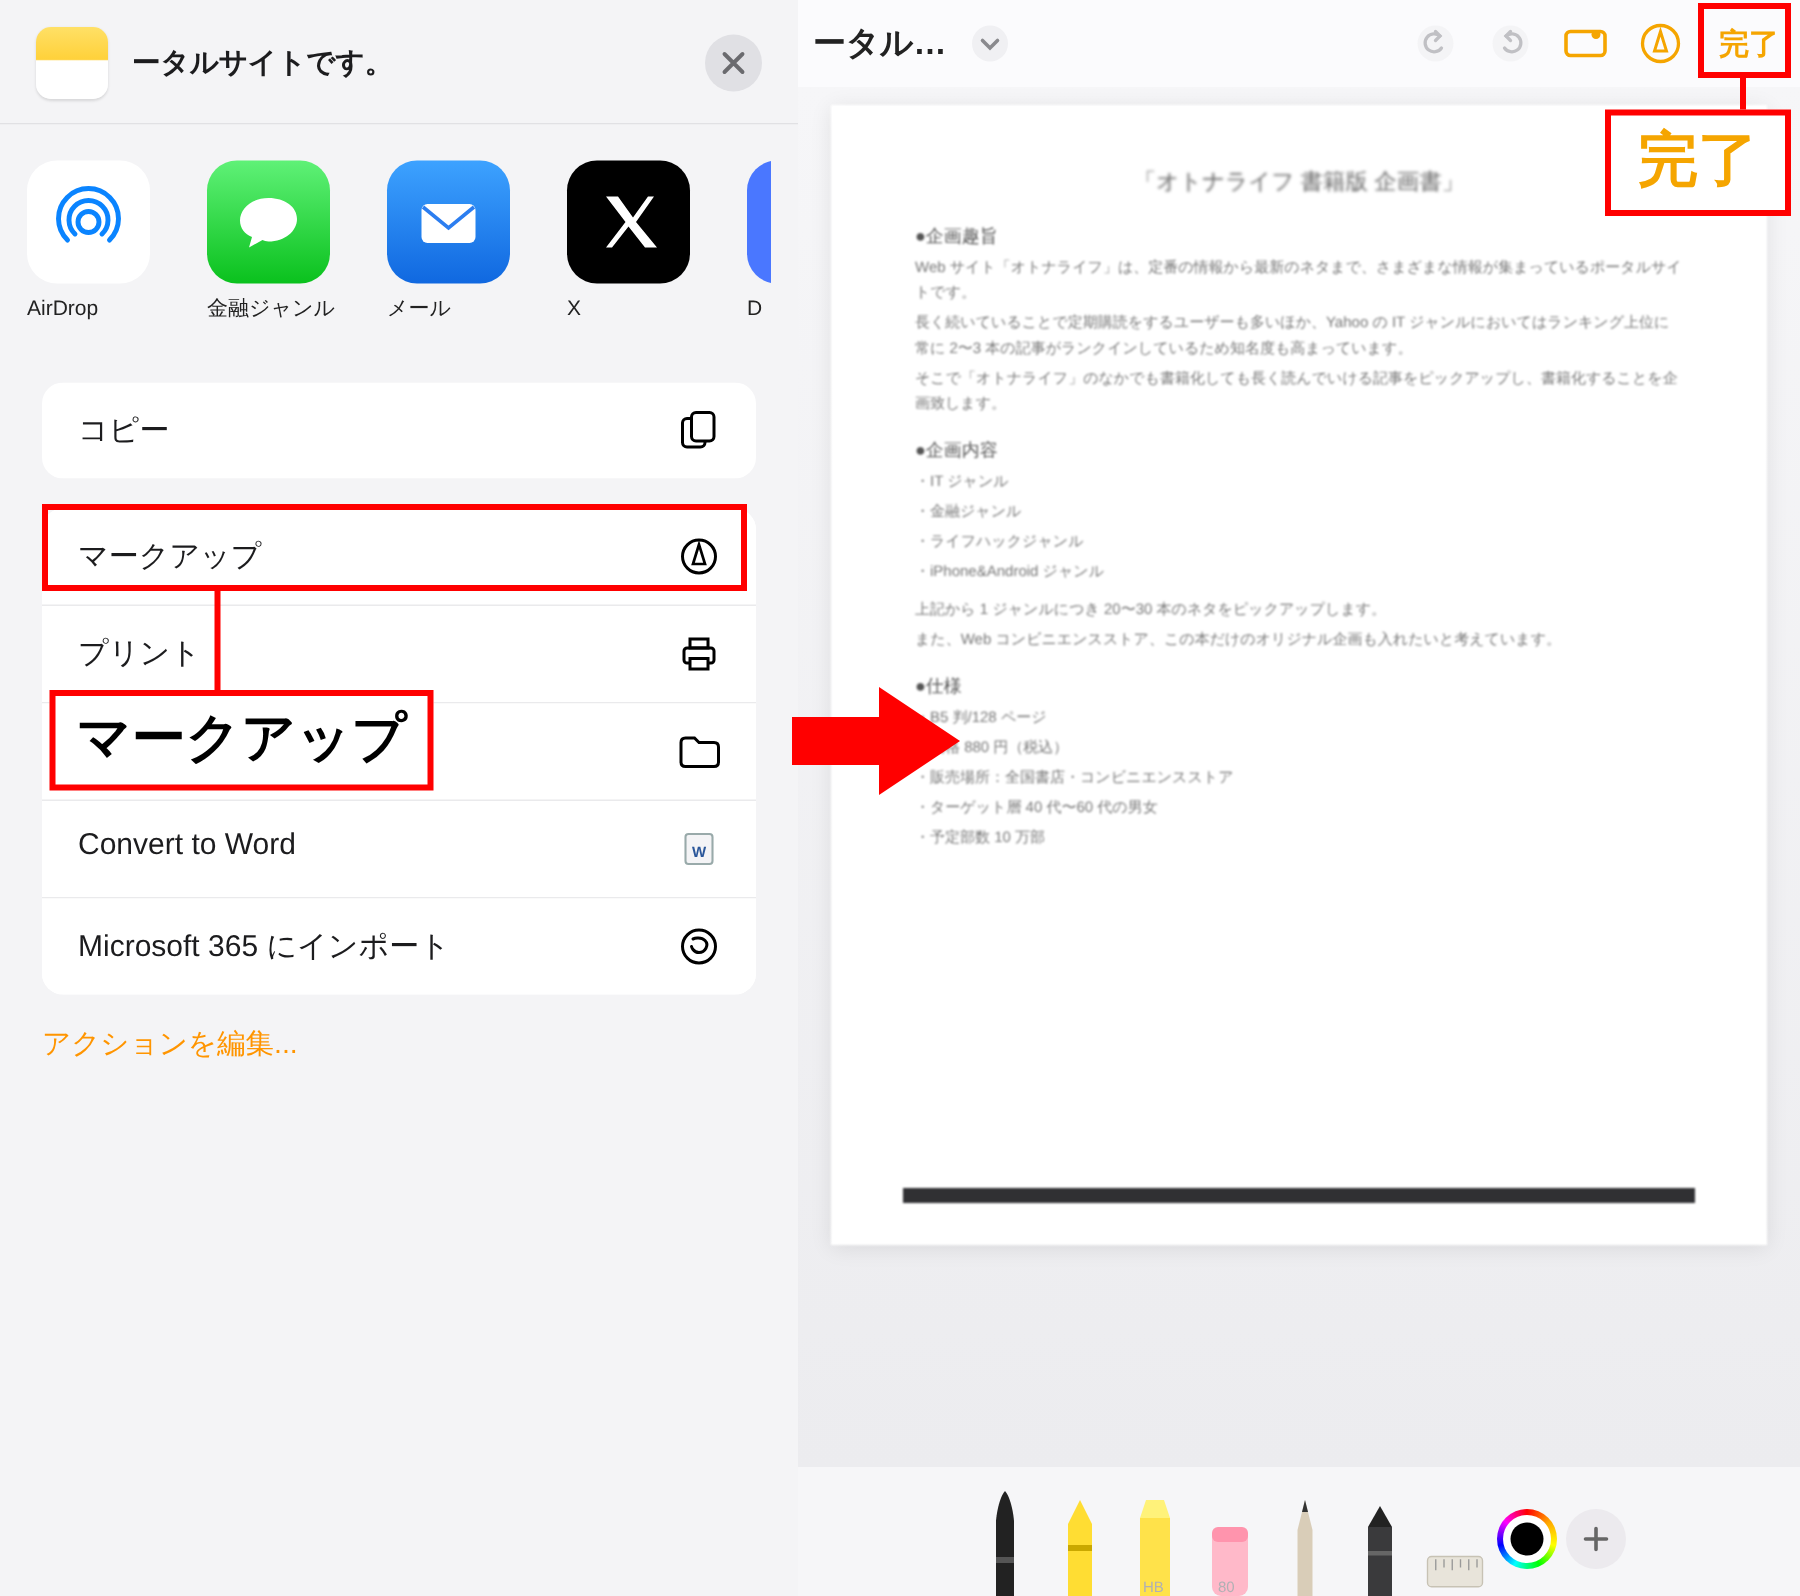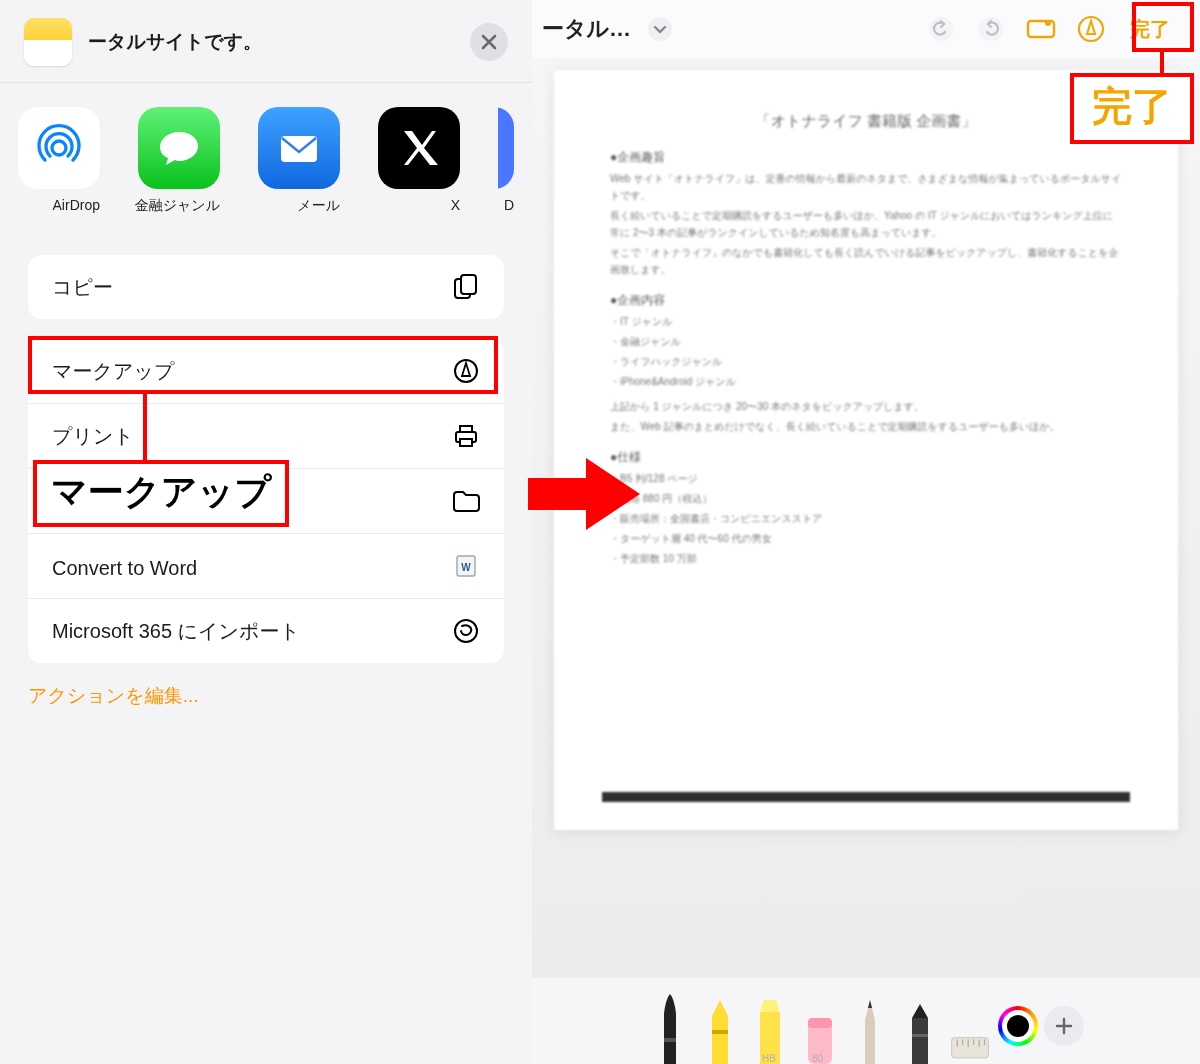--- a/index.html
+++ b/index.html
@@ -54,21 +54,21 @@
   .share-row {
     display: flex;
     gap: 38px;
     padding: 24px 18px 20px 18px;
     overflow: hidden;
     background: #f4f4f6;
   }
   .share-item {
     display: flex;
     flex-direction: column;
-    align-items: flex-end;
+    align-items: flex-start;
     width: 82px;
     cursor: pointer;
   }
   .share-item .iconbox {
     width: 82px; height: 82px;
     border-radius: 20px;
     display: flex;
     align-items: center;
     justify-content: center;
     margin-bottom: 8px;
@@ -87,21 +87,21 @@
 
   .actions-group {
     margin: 20px 28px 0 28px;
     background: #fff;
     border-radius: 14px;
     overflow: hidden;
     position: relative;
   }
   .action-row {
     display: flex;
-    align-items: flex-end;
+    align-items: flex-start;
     justify-content: space-between;
     padding: 18px 24px;
     font-size: 20px;
     color: #1c1c1e;
     border-bottom: 1px solid #eaeaec;
     cursor: pointer;
     background: #fff;
   }
   .action-row:last-child { border-bottom: none; }
   .action-row .row-icon {
@@ -157,21 +157,21 @@
     flex: 1;
     height: 100%;
     background: #fff;
     position: relative;
     overflow: hidden;
   }
   .markup-toolbar-top {
     height: 58px;
     display: flex;
     align-items: center;
-    padding: 0 20px 0 10px;
+    padding: 0 4px 0 10px;
     gap: 8px;
     background: #fbfbfd;
   }
   .toolbar-title {
     font-size: 22px;
     font-weight: 600;
     color: #222;
     max-width: 120px;
     overflow: hidden;
     white-space: nowrap;
@@ -492,21 +492,21 @@
         <div class="p-h">●企画趣旨</div>
         <p>Web サイト「オトナライフ」は、定番の情報から最新のネタまで、さまざまな情報が集まっているポータルサイトです。</p>
         <p>長く続いていることで定期購読をするユーザーも多いほか、Yahoo の IT ジャンルにおいてはランキング上位に常に 2〜3 本の記事がランクインしているため知名度も高まっています。</p>
         <p>そこで「オトナライフ」のなかでも書籍化しても長く読んでいける記事をピックアップし、書籍化することを企画致します。</p>
         <div class="p-h">●企画内容</div>
         <p>・IT ジャンル</p>
         <p>・金融ジャンル</p>
         <p>・ライフハックジャンル</p>
         <p>・iPhone&amp;Android ジャンル</p>
         <p style="margin-top:8px">上記から 1 ジャンルにつき 20〜30 本のネタをピックアップします。</p>
-        <p>また、Web 記事のまとめだけでなく、長く続いていることで定期購読をするユーザーも多いほか。</p>
+        <p>また、Web コンビニエンスストア、この本だけのオリジナル企画も入れたいと考えています。</p>
         <div class="p-h">●仕様</div>
         <p>・B5 判/128 ページ</p>
         <p>・価格 880 円（税込）</p>
         <p>・販売場所：全国書店・コンビニエンスストア</p>
         <p>・ターゲット層 40 代〜60 代の男女</p>
         <p>・予定部数 10 万部</p>
         <div class="p-bottombar"></div>
       </div>
     </div>
 

